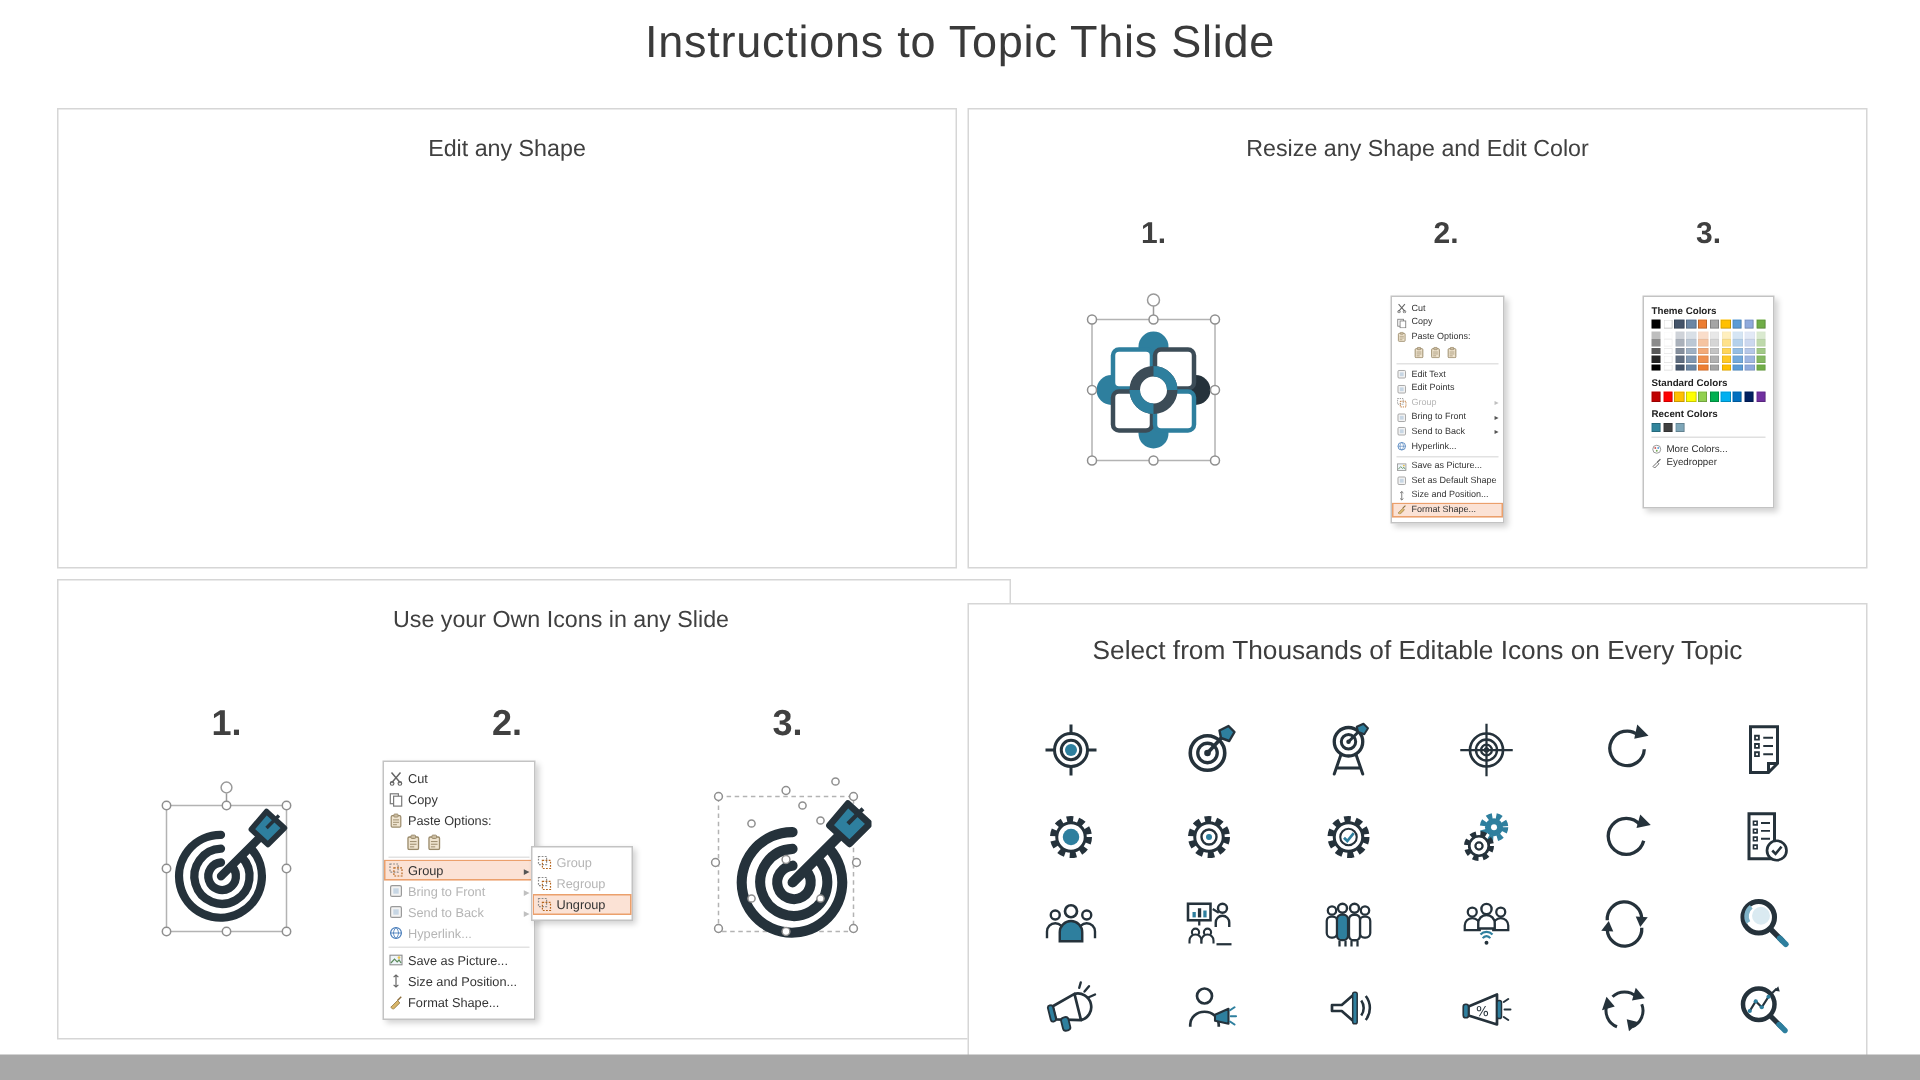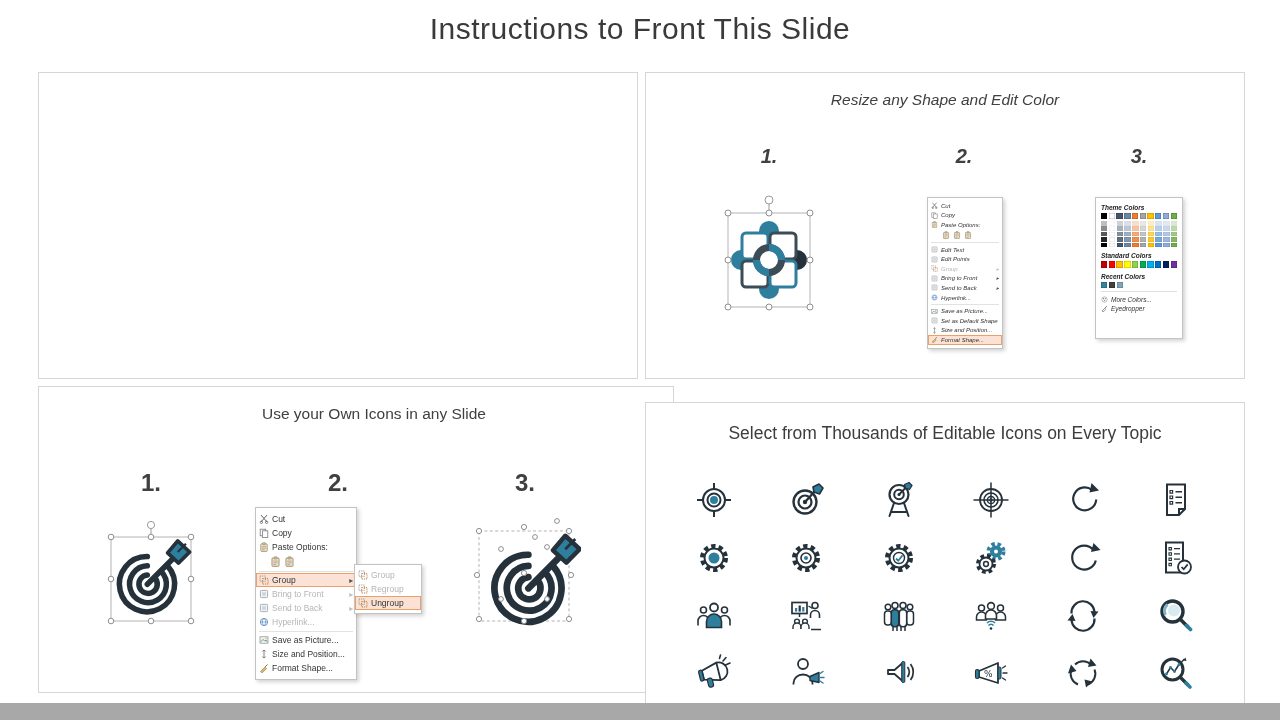--- a/index.html
+++ b/index.html
@@ -3,21 +3,21 @@
 <meta charset="utf-8">
 <style>
   html,body{margin:0;padding:0;background:#ffffff;}
   .stage{position:relative;width:1280px;height:720px;background:#ffffff;overflow:hidden;
          font-family:"Liberation Sans", sans-serif;}
   .footer-strip{position:absolute;left:0;bottom:0;width:1280px;height:17px;background:#a8a8a8;}
   .slide-title{position:absolute;left:0;top:12px;width:1280px;text-align:center;
                font-size:30px;color:#3a3a3a;letter-spacing:.5px;}
   .panel{position:absolute;background:#fff;border:1px solid #d6d6d6;}
   .panel-tl{left:38px;top:72px;width:598px;height:305px;}
-  .panel-tr{left:645px;top:72px;width:598px;height:305px;font-style:italic;}
+  .panel-tr{left:645px;top:72px;width:598px;height:305px;}
   .panel-bl{left:38px;top:386px;width:598px;height:305px;padding-left:36px;}
   .panel-br{left:645px;top:386px;width:598px;height:305px;margin-top:16px;}
   .p-head{margin-top:18px;text-align:center;font-size:15.5px;color:#404040;}
   .p-head-big{margin-top:20px;text-align:center;font-size:17.5px;color:#3d3d3d;}
   .p-sub{margin-top:4px;text-align:center;font-size:11px;font-style:italic;color:#474747;}
   .body-copy{margin:54px 44px 0 42px;font-size:14px;font-style:italic;color:#595959;
              text-align:justify;line-height:1.38;}
   .body-copy p{margin:0;}
   .body-copy p + p{margin-top:37px;}
   .stepnum{position:absolute;font-weight:bold;color:#404040;transform:translateX(-50%);}
@@ -308,23 +308,24 @@
         <path d="M46,44 A10,10 0 1 0 54,47" fill="none" stroke="#25323B" stroke-width="6" stroke-linecap="round"></path>
         <path d="M46,54 L74,26" stroke="#25323B" stroke-width="6" stroke-linecap="round"></path>
         <polygon points="68,20 79,7 92,19 80,31" fill="#2E7F9E" stroke="#25323B" stroke-width="4" stroke-linejoin="round"></polygon>
         <path d="M79,19 L88,10" stroke="#25323B" stroke-width="2.5"></path>
       </symbol>
 </defs>
 </svg>
 
 <div class="stage">
 
-  <div class="slide-title">Instructions to Front This Slide</div>
+  <div class="slide-title">Instructions to Topic This Slide</div>
 
   <div class="panel panel-tl">
+    <div class="p-head">Edit any Shape</div>
     <div class="body-copy">
     </div>
   </div>
 
   <div class="panel panel-tr">
     <div class="p-head">Resize any Shape and Edit Color</div>
     <div class="stepnum tr-num" style="left:123px">1.</div>
     <div class="stepnum tr-num" style="left:318px">2.</div>
     <div class="stepnum tr-num" style="left:493px">3.</div>
 

